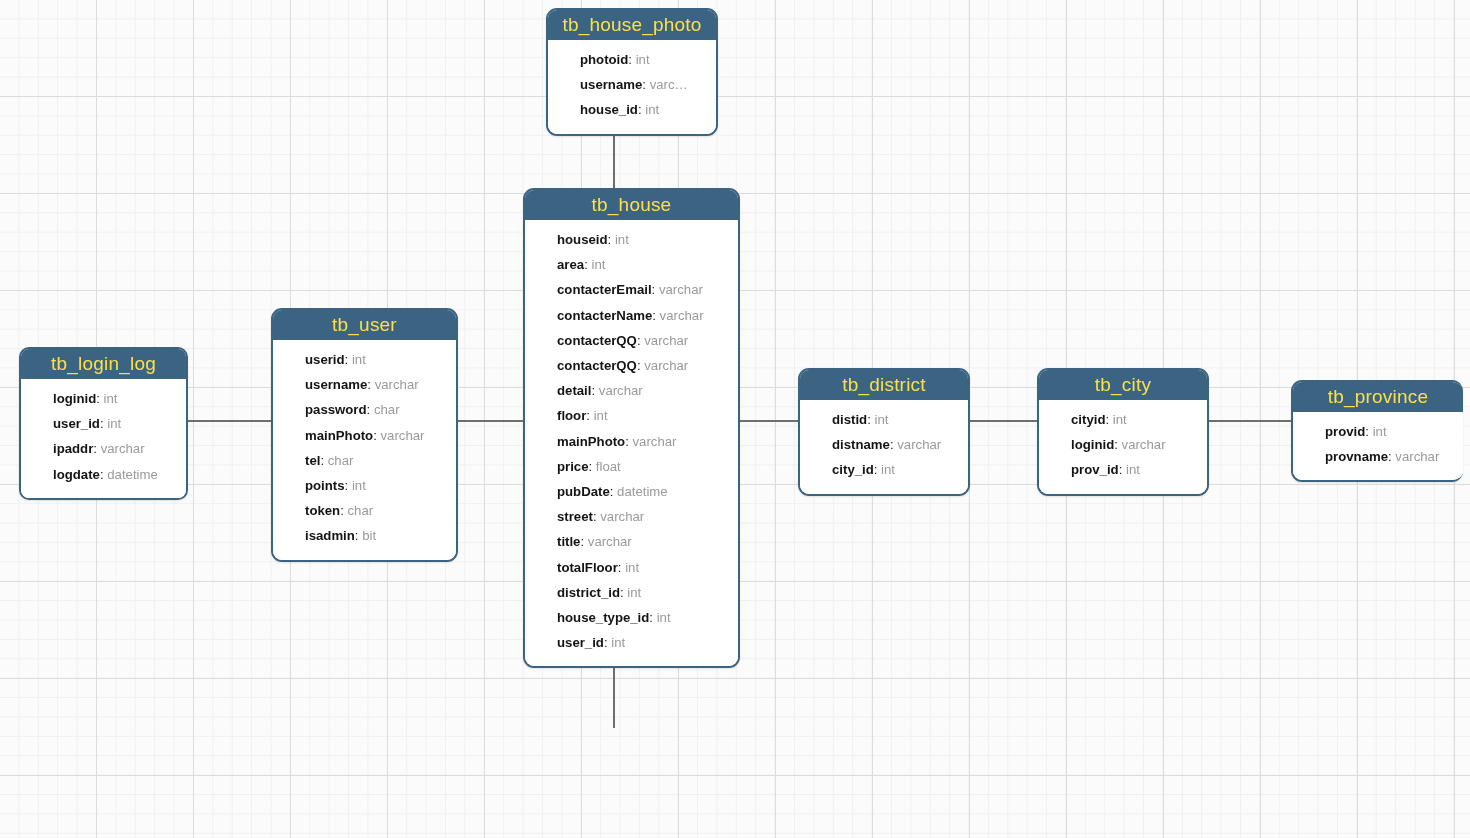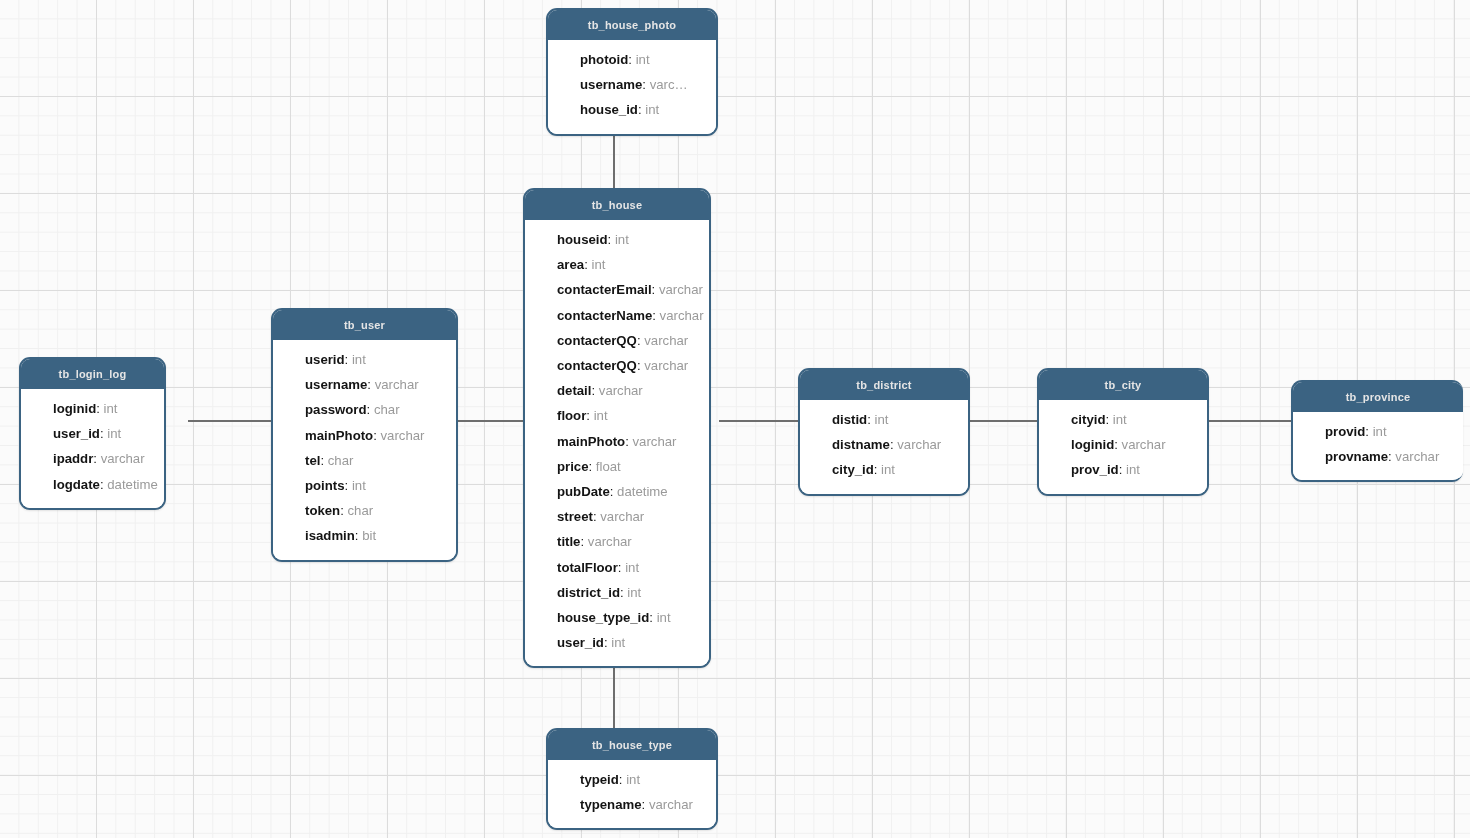--- a/index.html
+++ b/index.html
@@ -49,23 +49,23 @@
     z-index: 5;
     box-sizing: border-box;
     border: 2px solid #3b6382;
     border-radius: 11px;
     background-color: #ffffff;
     overflow: hidden;
     box-shadow: 0 1px 2px rgba(0,0,0,0.10);
   }
   .entity-header {
     background-color: #3b6382;
-    color: #e5e5e5;
-    font-size: 11px;
-    font-weight: bold;
+    color: #fde047;
+    font-size: 19px;
+    font-weight: normal;
     text-align: center;
     line-height: 30px;
     height: 30px;
     letter-spacing: 0.2px;
     white-space: nowrap;
   }
   .entity-body {
     padding: 7px 0 11px 0;
     background-color: #ffffff;
   }
@@ -105,21 +105,21 @@
     <div class="conn h" style="left: 970px; top: 420px; width: 67px;"></div>
     <div class="conn h" style="left: 1209px; top: 420px; width: 82px;"></div>
     <div class="entity" style="left: 546px; top: 8px; width: 172px;">
       <div class="entity-header">tb_house_photo</div>
       <div class="entity-body">
         <div class="field"><span class="fname">photoid</span><span class="fsep">: </span><span class="ftype">int</span></div>
         <div class="field"><span class="fname">username</span><span class="fsep">: </span><span class="ftype">varc…</span></div>
         <div class="field"><span class="fname">house_id</span><span class="fsep">: </span><span class="ftype">int</span></div>
       </div>
     </div>
-    <div class="entity" style="left: 523px; top: 188px; width: 188px;">
+    <div class="entity" style="left: 523px; top: 188px; width: 217px;">
       <div class="entity-header">tb_house</div>
       <div class="entity-body">
         <div class="field"><span class="fname">houseid</span><span class="fsep">: </span><span class="ftype">int</span></div>
         <div class="field"><span class="fname">area</span><span class="fsep">: </span><span class="ftype">int</span></div>
         <div class="field"><span class="fname">contacterEmail</span><span class="fsep">: </span><span class="ftype">varchar</span></div>
         <div class="field"><span class="fname">contacterName</span><span class="fsep">: </span><span class="ftype">varchar</span></div>
         <div class="field"><span class="fname">contacterQQ</span><span class="fsep">: </span><span class="ftype">varchar</span></div>
         <div class="field"><span class="fname">contacterQQ</span><span class="fsep">: </span><span class="ftype">varchar</span></div>
         <div class="field"><span class="fname">detail</span><span class="fsep">: </span><span class="ftype">varchar</span></div>
         <div class="field"><span class="fname">floor</span><span class="fsep">: </span><span class="ftype">int</span></div>
@@ -140,21 +140,21 @@
         <div class="field"><span class="fname">userid</span><span class="fsep">: </span><span class="ftype">int</span></div>
         <div class="field"><span class="fname">username</span><span class="fsep">: </span><span class="ftype">varchar</span></div>
         <div class="field"><span class="fname">password</span><span class="fsep">: </span><span class="ftype">char</span></div>
         <div class="field"><span class="fname">mainPhoto</span><span class="fsep">: </span><span class="ftype">varchar</span></div>
         <div class="field"><span class="fname">tel</span><span class="fsep">: </span><span class="ftype">char</span></div>
         <div class="field"><span class="fname">points</span><span class="fsep">: </span><span class="ftype">int</span></div>
         <div class="field"><span class="fname">token</span><span class="fsep">: </span><span class="ftype">char</span></div>
         <div class="field"><span class="fname">isadmin</span><span class="fsep">: </span><span class="ftype">bit</span></div>
       </div>
     </div>
-    <div class="entity" style="left: 19px; top: 357px; width: 147px;">
+    <div class="entity" style="left: 19px; top: 347px; width: 169px; border-radius: 10px;">
       <div class="entity-header">tb_login_log</div>
       <div class="entity-body">
         <div class="field"><span class="fname">loginid</span><span class="fsep">: </span><span class="ftype">int</span></div>
         <div class="field"><span class="fname">user_id</span><span class="fsep">: </span><span class="ftype">int</span></div>
         <div class="field"><span class="fname">ipaddr</span><span class="fsep">: </span><span class="ftype">varchar</span></div>
         <div class="field"><span class="fname">logdate</span><span class="fsep">: </span><span class="ftype">datetime</span></div>
       </div>
     </div>
     <div class="entity" style="left: 798px; top: 368px; width: 172px;">
       <div class="entity-header">tb_district</div>
@@ -172,20 +172,13 @@
         <div class="field"><span class="fname">prov_id</span><span class="fsep">: </span><span class="ftype">int</span></div>
       </div>
     </div>
     <div class="entity clipped-right" style="left: 1291px; top: 380px; width: 172px;">
       <div class="entity-header">tb_province</div>
       <div class="entity-body">
         <div class="field"><span class="fname">provid</span><span class="fsep">: </span><span class="ftype">int</span></div>
         <div class="field"><span class="fname">provname</span><span class="fsep">: </span><span class="ftype">varchar</span></div>
       </div>
     </div>
-    <div class="entity" style="left: 546px; top: 728px; width: 172px;">
-      <div class="entity-header">tb_house_type</div>
-      <div class="entity-body">
-        <div class="field"><span class="fname">typeid</span><span class="fsep">: </span><span class="ftype">int</span></div>
-        <div class="field"><span class="fname">typename</span><span class="fsep">: </span><span class="ftype">varchar</span></div>
-      </div>
-    </div>
   </div>
 
 </body></html>

